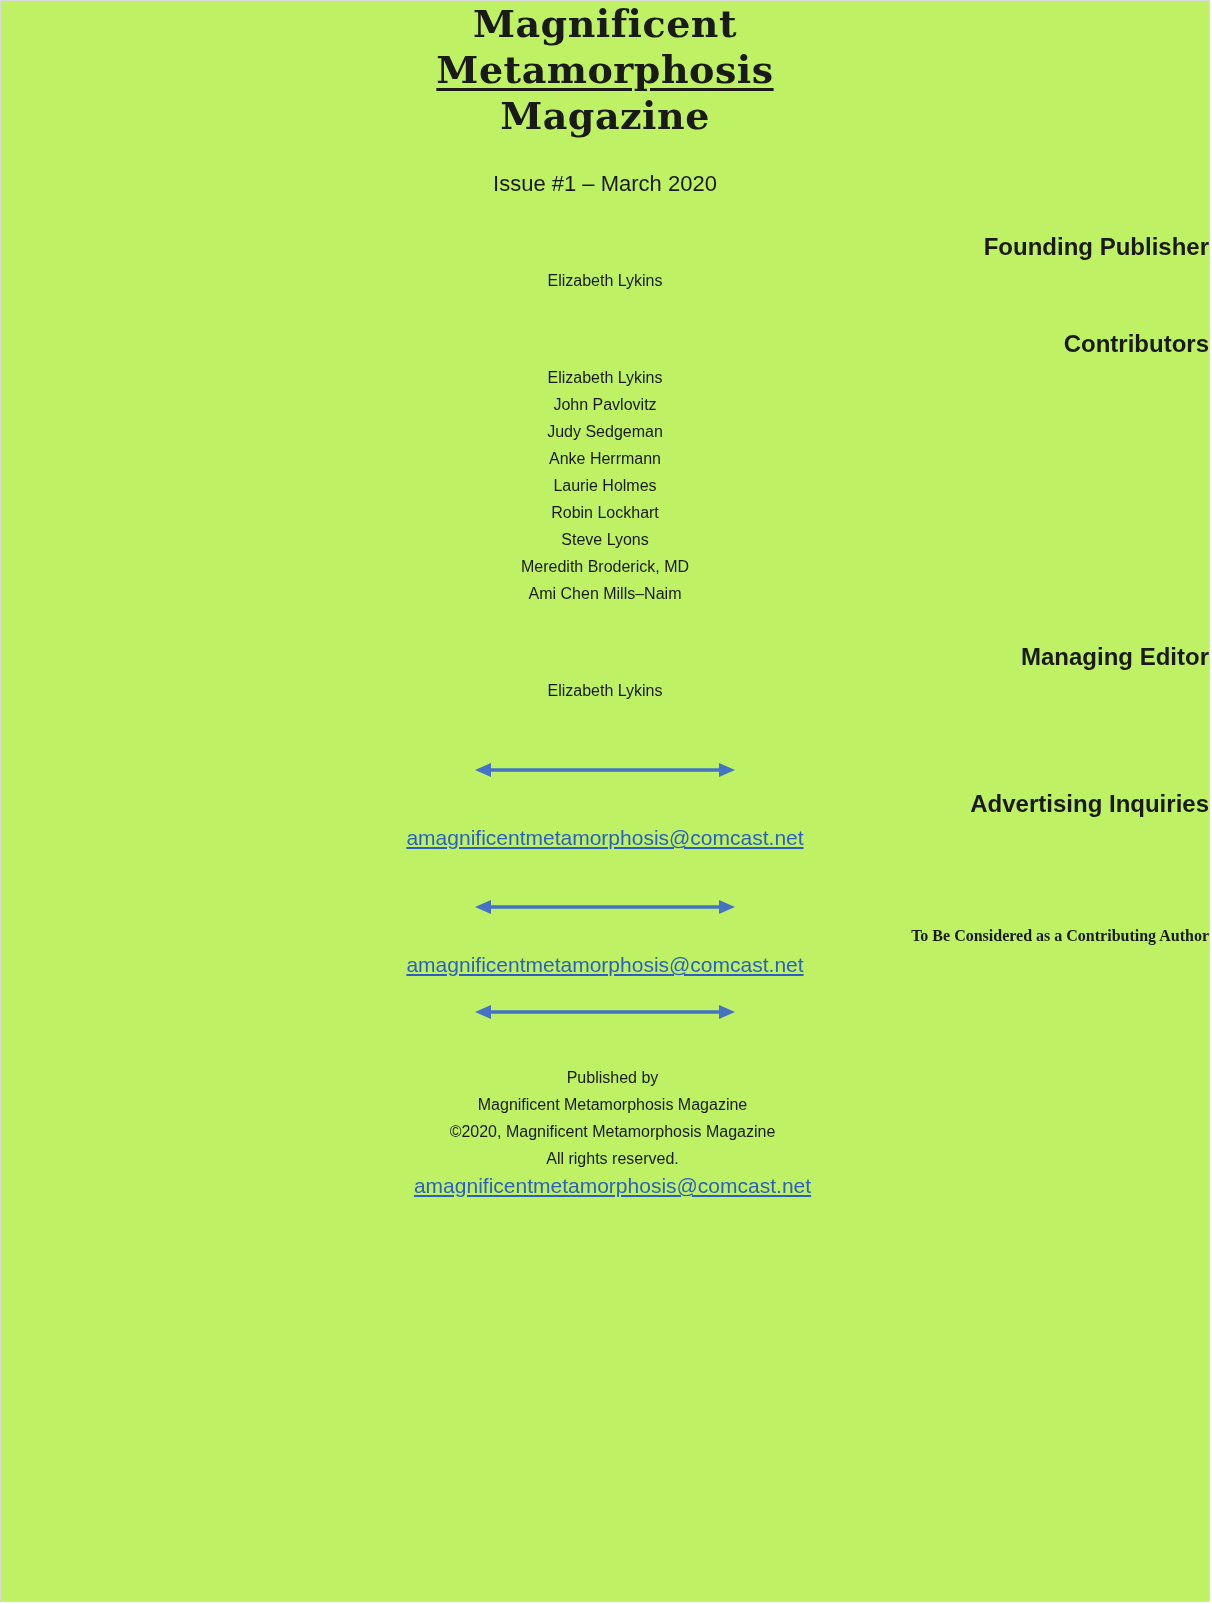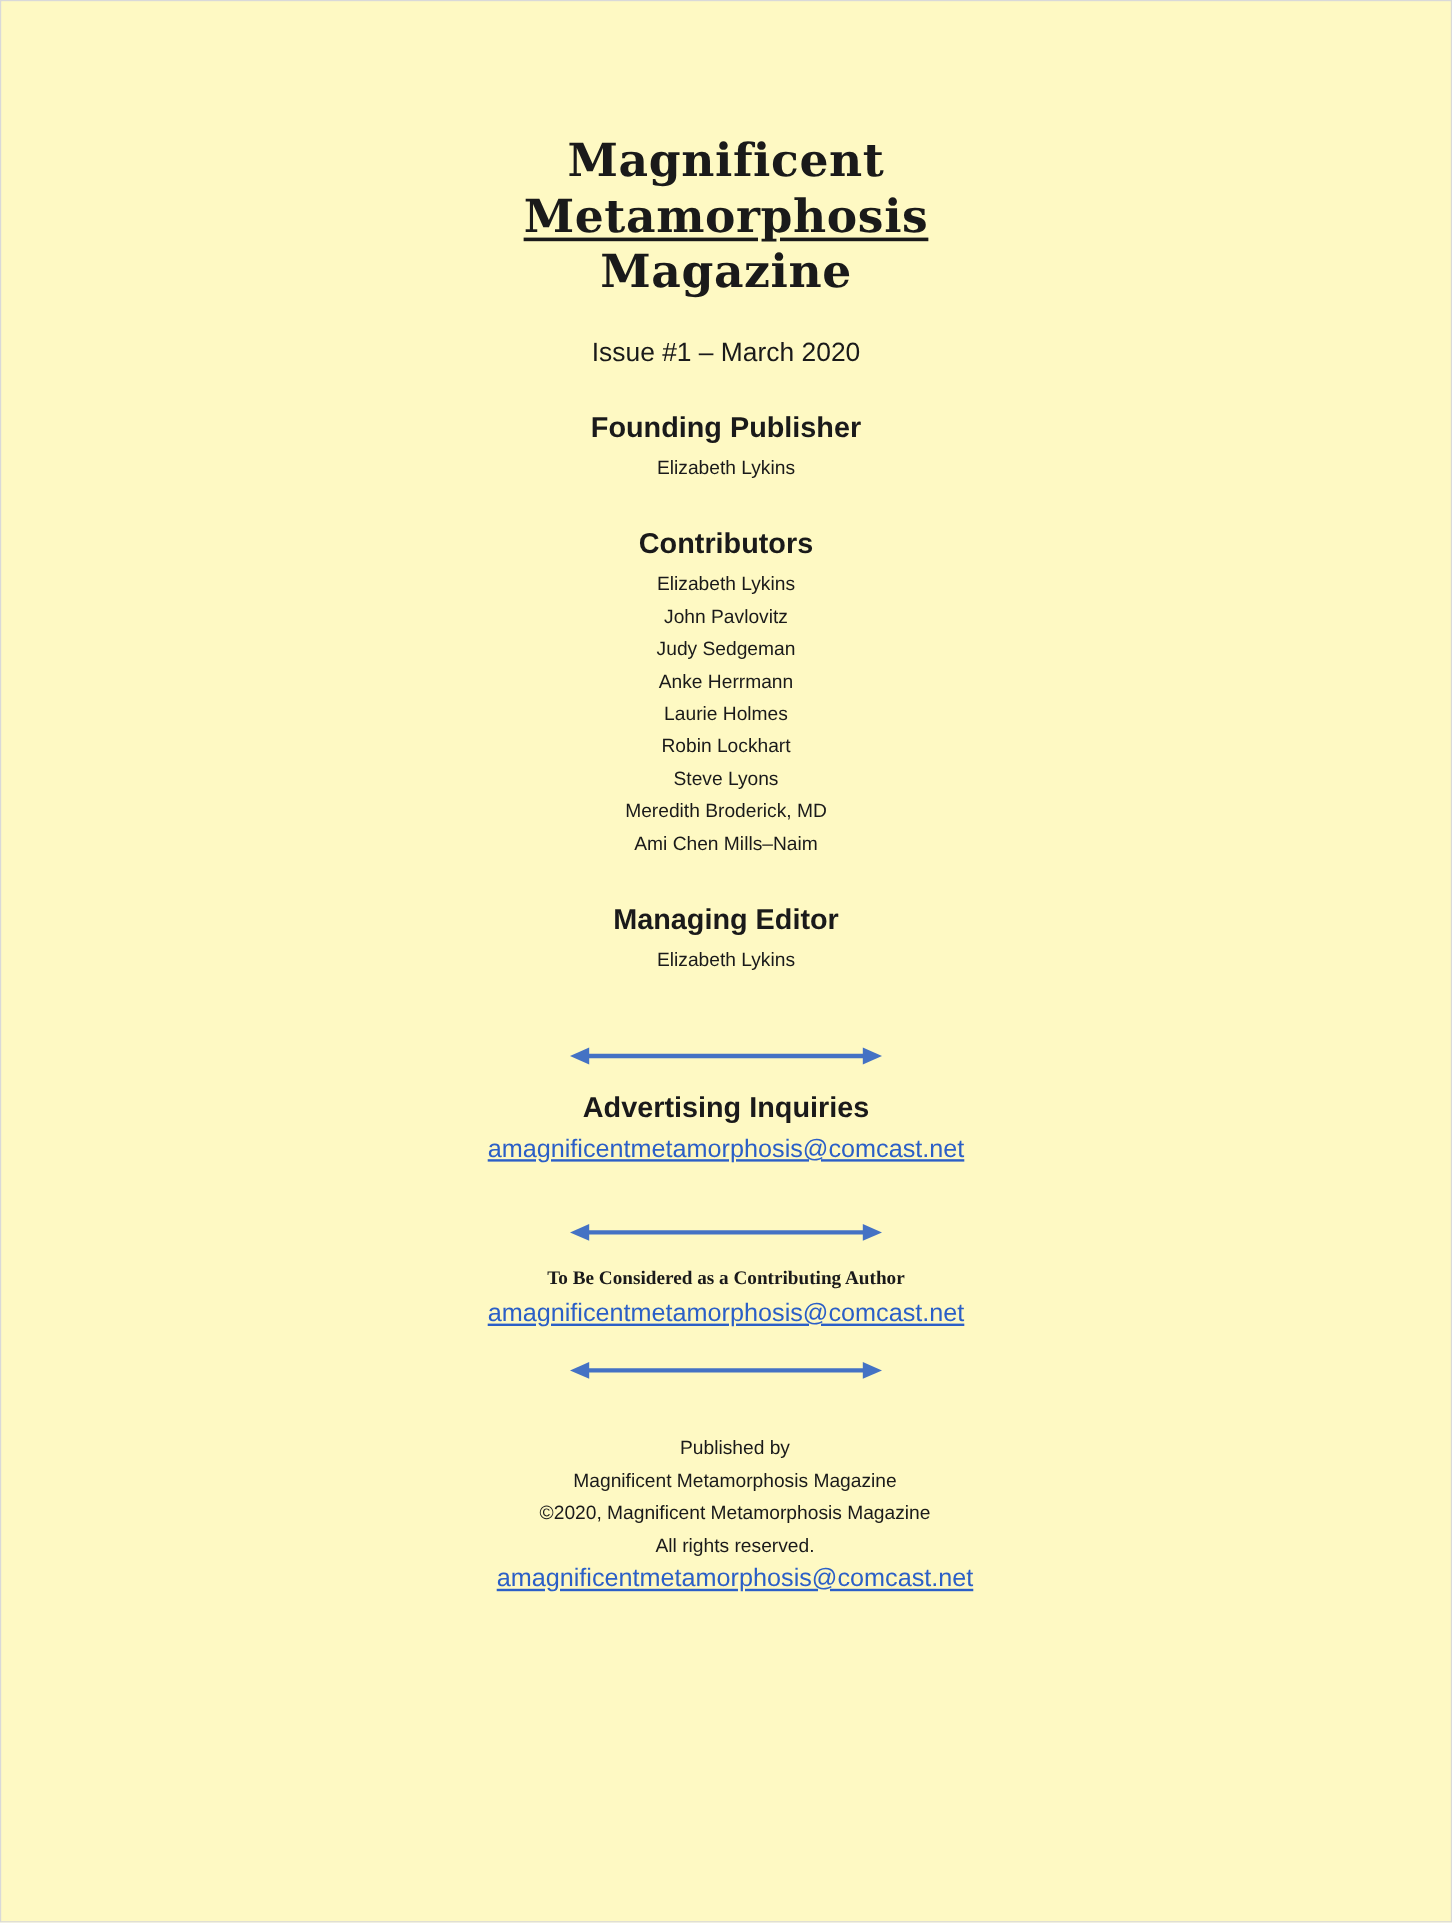--- a/index.html
+++ b/index.html
@@ -14,23 +14,22 @@
     width: 1212px;
     height: 1604px;
     font-family: "Liberation Sans", sans-serif;
     color: var(--color-text);
     overflow: hidden;
   }
   .page {
     width: 1210px;
     height: 1602px;
     border: 1px solid var(--color-page-edge);
-    background: #fef9c3;
+    background: #bef264;
     text-align: center;
-    padding-top: 110px;
   }
   
   .masthead {
     font-family: "DejaVu Serif", serif;
     font-weight: bold;
     font-size: 38px;
     line-height: 46px;
     letter-spacing: 0.5px;
   }
   .masthead .underlined {
@@ -40,20 +39,21 @@
   }
   .issue-line {
     margin-top: 32px;
     font-size: 22px;
   }
   .section { margin-top: 36px; }
   .section-heading {
     font-size: 24px;
     font-weight: bold;
     margin-bottom: 6px;
+    text-align: right;
   }
   .section-heading.small { font-size: 16px; font-family: Liberation Serif, serif; }
   .name-line, .text-line {
     font-size: 16px;
     line-height: 27px;
   }
   .names-list .name-line { line-height: 27px; }
   .email-link {
     display: inline-block;
     font-size: 21px;
@@ -64,21 +64,21 @@
     text-align: right;
   }
   .divider {
     margin: 0 auto;
     color: var(--color-arrow);
     line-height: 0;
   }
   .divider-1 { margin-top: 58px; }
   .divider-2 { margin-top: 48px; }
   .divider-3 { margin-top: 26px; }
-  .after-divider { margin-top: 22px; }
+  .after-divider { margin-top: 12px; }
   .publisher-block { margin-top: 44px; margin-left: 15px; }
   svg { display: block; margin: 0 auto; }
 </style>
 </head>
 <body>
 
 <div class="page">
 
   <div class="masthead">
     <div>Magnificent</div>

